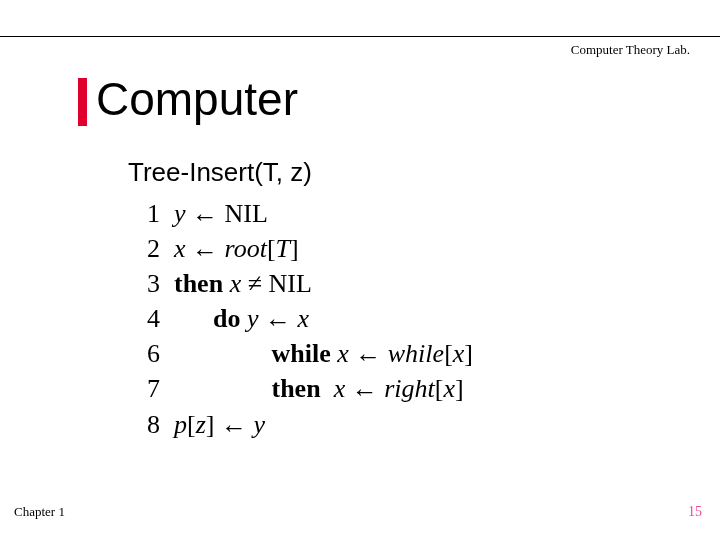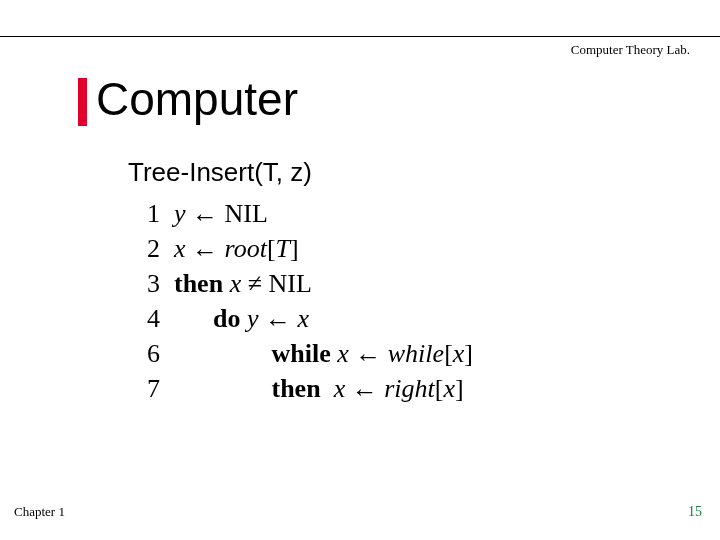--- a/index.html
+++ b/index.html
@@ -76,21 +76,21 @@
     bottom: 20px;
     left: 14px;
     font-size: 13px;
     font-family: "Times New Roman", Times, serif;
   }
   .footer-right {
     position: absolute;
     bottom: 20px;
     right: 18px;
     font-size: 14px;
-    color: #15803d;
+    color: #ec4899;
     font-family: "Times New Roman", Times, serif;
   }
 </style>
 </head>
 <body>
 
 <div class="header-lab">Computer Theory Lab.</div>
 <div class="underline"></div>
 
 <div class="accent"></div>
@@ -98,16 +98,17 @@
 
 <div class="subtitle">Tree-Insert(T, z)</div>
 
 <div class="pseudo" id="pseudo">
     <div class="row"><span class="num">1</span><span><span class="it">y</span> ← <span class="nil">NIL</span></span></div>
     <div class="row"><span class="num">2</span><span><span class="it">x</span> ← <span class="it">root</span>[<span class="it">T</span>]</span></div>
     <div class="row"><span class="num">3</span><span><span class="kw">then</span> <span class="it">x</span> ≠ <span class="nil">NIL</span></span></div>
     <div class="row"><span class="num">4</span><span>      <span class="kw">do</span> <span class="it">y</span> ← <span class="it">x</span></span></div>
     <div class="row"><span class="num">6</span><span>               <span class="kw">while</span> <span class="it">x</span> ← <span class="it">while</span>[<span class="it">x</span>]</span></div>
     <div class="row"><span class="num">7</span><span>               <span class="kw">then</span>  <span class="it">x</span> ← <span class="it">right</span>[<span class="it">x</span>]</span></div>
+    <div class="row"><span class="num">8</span><span><span class="it">p</span>[<span class="it">z</span>] ← <span class="it">y</span></span></div>
   </div>
 
 <div class="footer-left">Chapter 1</div>
 <div class="footer-right">15</div>
 
 </body></html>

